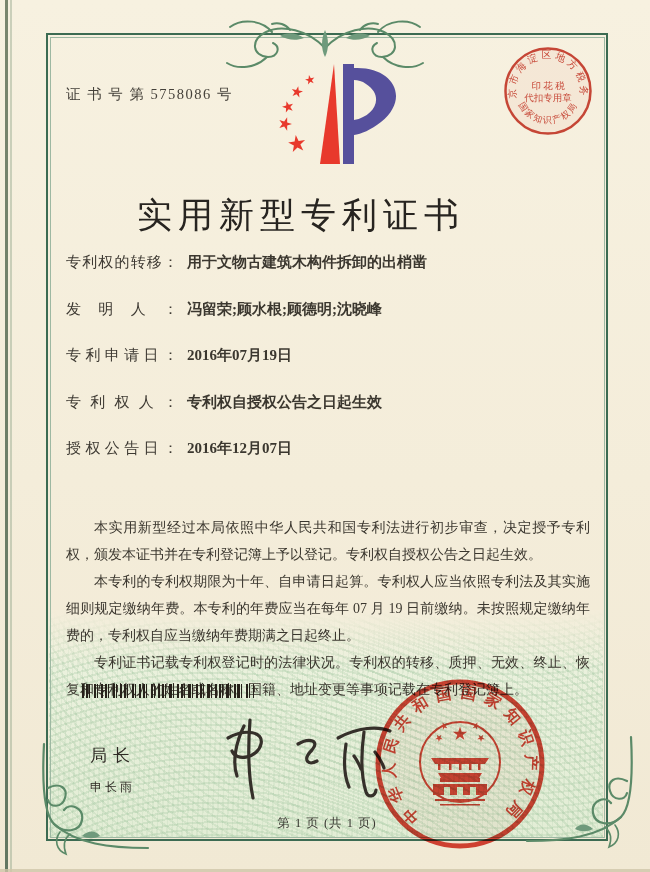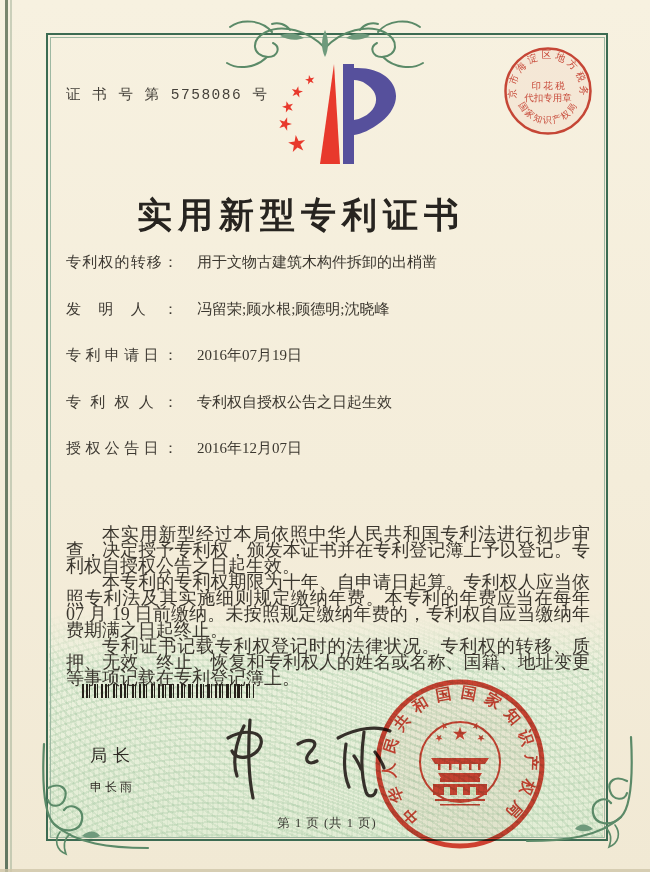--- a/index.html
+++ b/index.html
@@ -29,38 +29,38 @@
   .frame { position:absolute; left:46px; top:33px; width:562px; height:808px;
     border:2.5px solid #3c6b52; box-sizing:border-box; z-index:1; }
   .frame::after { content:""; position:absolute; inset:1.5px; border:1px solid #9db8a2; }
 
   .ornament { position:absolute; z-index:2; }
   .top-ornament { left:220px; top:14px; }
   .corner-bl { left:30px; top:740px; }
   .corner-br { left:520px; top:733px; transform:scaleX(-1); }
 
   .cert-no { position:absolute; left:66px; top:85px; z-index:3;
-    font-size:14.5px; letter-spacing:1.5px; color:#45413a;font-family:Liberation Mono, monospace; }
+    font-size:14.5px; letter-spacing:1.5px; color:#45413a; }
 
   .logo { position:absolute; left:263px; top:58px; z-index:2; }
 
   .tax-stamp { position:absolute; left:502px; top:45px; width:92px; height:92px;
     z-index:4; mix-blend-mode:multiply; opacity:.92; }
 
   .title { position:absolute; left:0; top:169px; width:602px; text-align:center; z-index:3;
-    font-size:35px; font-weight:bold; letter-spacing:6px; color:#272420; }
+    font-size:35px; font-weight:normal; letter-spacing:6px; color:#272420; }
 
   .fields { position:absolute; left:66px; top:253px; z-index:3; }
   .frow { height:20px; margin-bottom:26.5px; font-size:15px; white-space:nowrap; }
   .flabel { display:inline-block; width:112px; text-align:justify; text-align-last:justify;
     color:#3e3a33; vertical-align:top; }
-  .fvalue { margin-left:19px; color:#3b372f; }
-
-  .bodytext { position:absolute; left:66px; top:526px; width:524px; z-index:3;
-    font-size:18px; line-height:16px; text-align:justify; color:#3a362e; }
+  .fvalue { margin-left:9px; color:#3b372f;font-weight:bold; }
+
+  .bodytext { position:absolute; left:66px; top:514px; width:524px; z-index:3;
+    font-size:14px; line-height:27px; text-align:justify; color:#3a362e; }
   .bodytext p { margin:0; text-indent:2em; }
 
   .barcode { position:absolute; left:82px; top:684px; width:172px; height:14px; z-index:3;
     background:repeating-linear-gradient(90deg,
       #26211a 0 2px, rgba(0,0,0,0) 2px 3.5px,
       #26211a 3.5px 6px, rgba(0,0,0,0) 6px 7px,
       #26211a 7px 8px, rgba(0,0,0,0) 8px 11.5px,
       #26211a 11.5px 14px, rgba(0,0,0,0) 14px 15px,
       #26211a 15px 16px, rgba(0,0,0,0) 16px 19px); }
 

